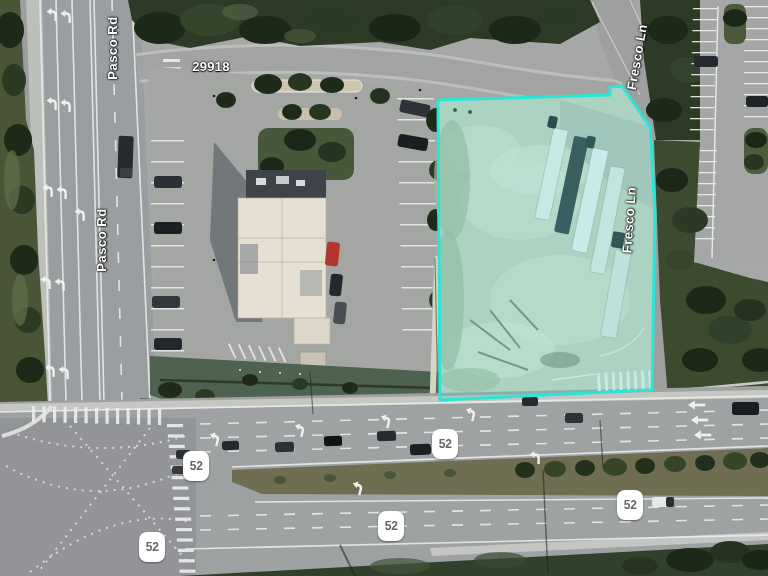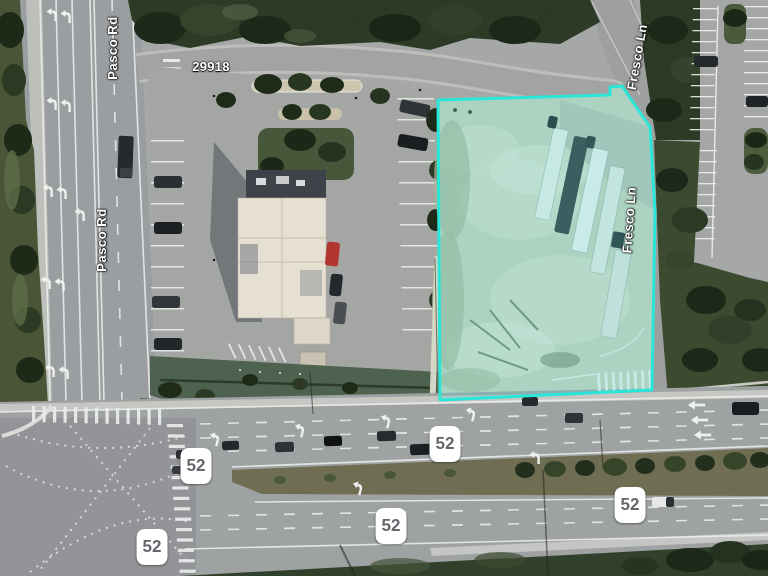--- a/index.html
+++ b/index.html
@@ -8,21 +8,21 @@
   #stage svg{position:absolute;left:0;top:0;}
   .road-lbl{position:absolute;color:#fdfdfd;font-weight:700;font-size:13px;
     letter-spacing:.5px;white-space:nowrap;
     transform:translate(-50%,-50%) rotate(var(--rot,0deg));
     text-shadow:0 0 2px rgba(0,0,0,.95),0 0 2px rgba(0,0,0,.9),0 1px 2px rgba(0,0,0,.8);}
   .addr-lbl{position:absolute;color:#ffffff;font-weight:700;font-size:13px;
     letter-spacing:.3px;transform:translate(-50%,-50%);white-space:nowrap;
     text-shadow:0 0 2px rgba(0,0,0,.95),0 0 2px rgba(0,0,0,.9),0 1px 1px rgba(0,0,0,.8);}
   .shield{position:absolute;transform:translate(-50%,-50%);background:#ffffff;
     border-radius:8px;min-width:14px;text-align:right;padding:8px 6px;
-    font-size:17px;font-weight:700;color:#63666b;
+    font-size:12px;font-weight:700;color:#63666b;
     box-shadow:0 1px 2px rgba(40,44,48,.55);}
 </style>
 </head>
 <body>
 
 <div id="stage">
 <svg width="768" height="576" viewBox="0 0 768 576">
   <defs>
     <g id="hookA">
       <path d="M1.6,9 L1.6,3 Q1.6,-0.5 -2,-0.5 L-3,-0.5" fill="none" stroke="#eff1ee" stroke-width="2.4"></path>

